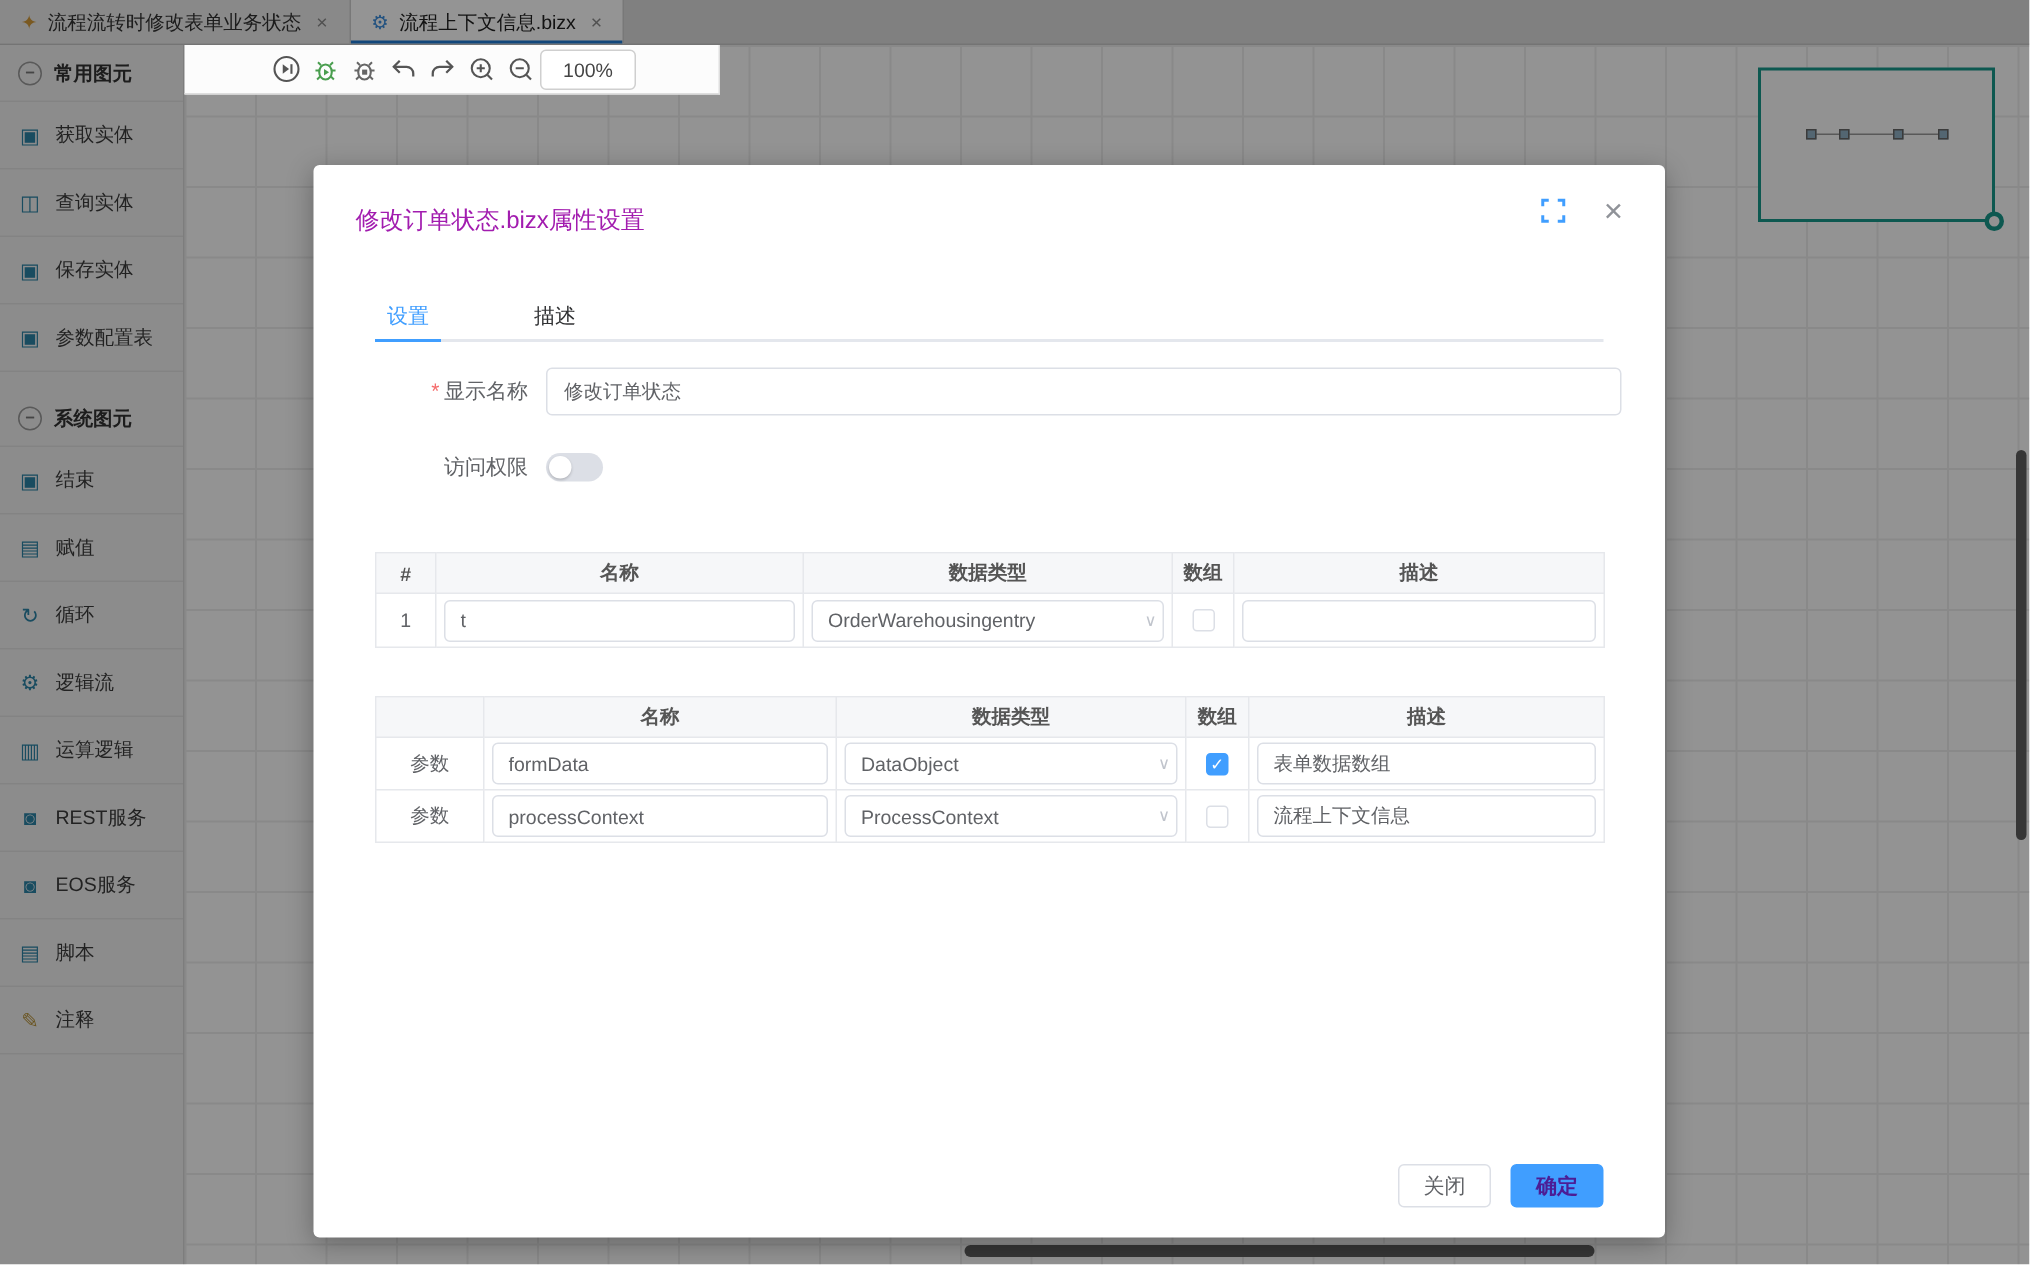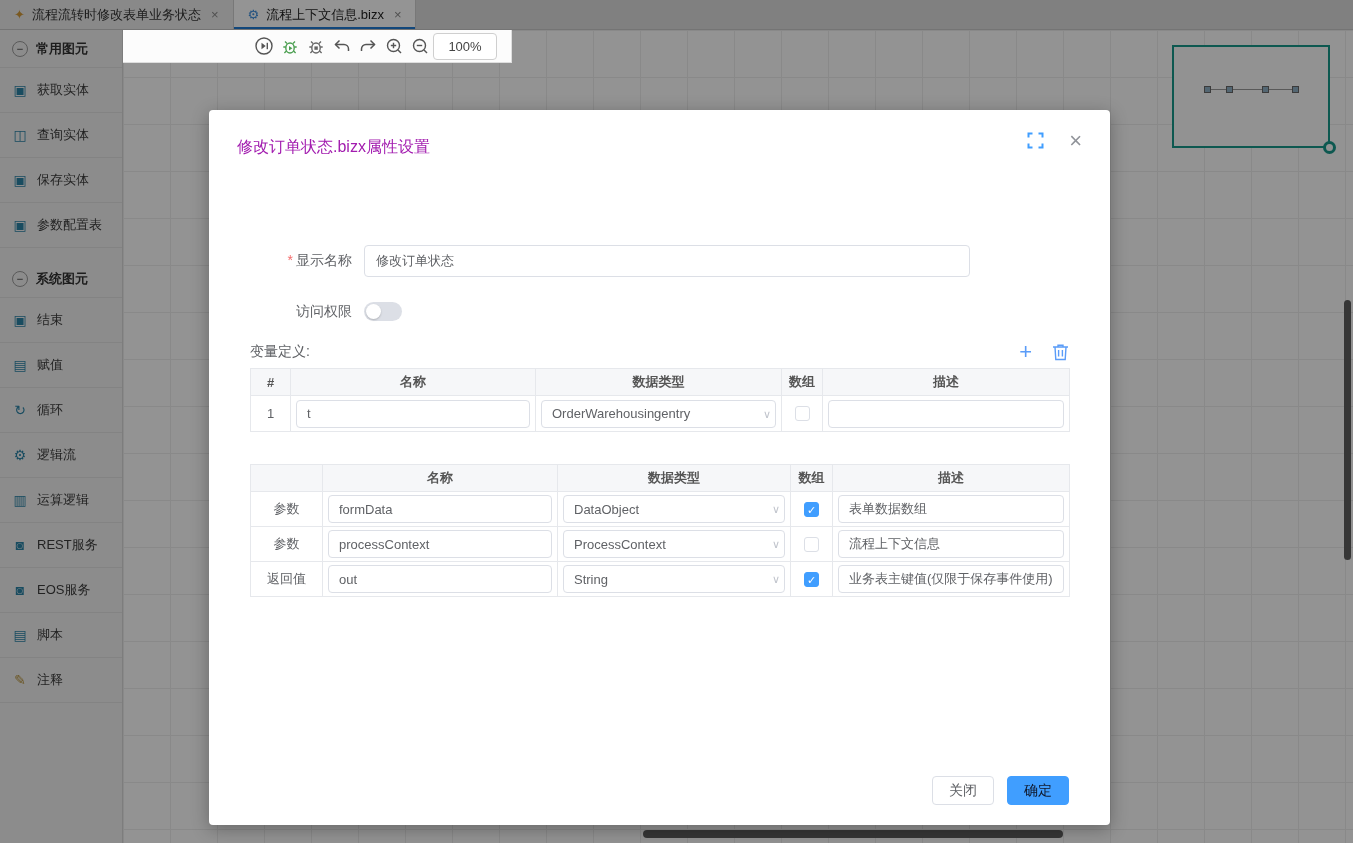--- a/index.html
+++ b/index.html
@@ -32,23 +32,23 @@
   .collapse-icon { width:16px; height:16px; border:1px solid #9a9a9a; border-radius:50%;
     color:#777; font-size:11px; line-height:14px; text-align:center; }
 
   
   .canvas { position:absolute; left:123px; top:30px; right:0; bottom:0; background:#fdfdfd;
     background-image:linear-gradient(#ececec 1px, transparent 1px),
                      linear-gradient(90deg,#ececec 1px, transparent 1px);
     background-size:47px 47px; z-index:1; }
 
   
-  .toolbar { position:absolute; left:123px; top:30px; width:389px; height:33px;
+  .toolbar { position:absolute; left:123px; top:30px; width:357px; height:33px;
     background:#fcfcfc; border-bottom:1px solid #dedede; border-right:1px solid #dedede;
-    display:flex; align-items:center; justify-content:flex-end; padding:0 14px; z-index:60; }
+    display:flex; align-items:center; justify-content:center; padding:0 14px; z-index:60; }
   .tbtn { width:26px; height:26px; display:flex; align-items:center; justify-content:center; cursor:pointer; }
   .zoombox { min-width:64px; height:27px; border:1px solid #cfcfcf; border-radius:4px;
     background:#fff; display:flex; align-items:center; justify-content:center;
     font-size:13px; color:#444; }
 
   
   .minimap { position:absolute; right:23px; top:15px; width:158px; height:103px;
     background:#fbfbfb; border:2px solid #18988b; z-index:6; }
   .mm-line { position:absolute; left:32px; top:42px; width:90px; height:1px; background:#9a9a9a; }
   .mm-node { position:absolute; top:39px; width:7px; height:7px; background:#8fb0c4; border:1px solid #666; }
@@ -74,21 +74,21 @@
   .m-tabs { position:absolute; left:41px; right:41px; top:92px; height:26px;
     border-bottom:2px solid #e4e7ed; display:flex; gap:54px; }
   .m-tab { font-size:14px; color:#303133; padding:0 8px 10px 8px; cursor:pointer; }
   .m-tab.active { color:#409EFF; border-bottom:2px solid #409EFF; margin-bottom:-2px; }
 
   .frm-row { position:absolute; left:41px; display:flex; align-items:center; }
   .frm-label { width:102px; text-align:right; font-size:14px; color:#606266; margin-right:12px; white-space:nowrap; }
   .req { color:#f56c6c; margin-right:3px; }
   .txt-input { height:32px; border:1px solid #dcdfe6; border-radius:4px; background:#fff;
     font-size:13px; color:#606266; padding:0 11px; font-family:inherit; }
-  .name-input { width:606px; }
+  .name-input { width:717px; }
 
   .toggle { width:38px; height:19px; border-radius:10px; background:#dcdfe6; position:relative; cursor:pointer; }
   .toggle .knob { position:absolute; left:2px; top:2px; width:15px; height:15px; border-radius:50%;
     background:#fff; box-shadow:0 1px 2px rgba(0,0,0,.2); }
 
   .sec-row { position:absolute; left:41px; right:41px; display:flex; align-items:center; }
   .sec-label { font-size:14px; color:#606266; }
   .sec-icons { margin-left:auto; display:flex; gap:20px; align-items:center; }
   .blue-ic { color:#5a9cf8; cursor:pointer; display:flex; }
 
@@ -105,21 +105,21 @@
   .ck { width:15px; height:15px; border:1px solid #dcdfe6; border-radius:3px;
     background:#fff; margin:0 auto; cursor:pointer; font-size:11px; line-height:14px;
     text-align:center; color:#fff; }
   .ck.checked { background:#409EFF; border-color:#409EFF; }
   td.ctr { text-align:center; }
 
   .m-footer { position:absolute; right:41px; bottom:20px; display:flex; gap:13px; }
   .btn { height:29px; padding:0 16px; border-radius:4px; font-size:14px; display:flex;
     align-items:center; cursor:pointer; }
   .btn.plain { background:#fff; border:1px solid #dcdfe6; color:#606266; }
-  .btn.primary { background:#409EFF; border:1px solid #409EFF; color:#0f172a; }
+  .btn.primary { background:#409EFF; border:1px solid #409EFF; color:#4c1d95;font-weight:bold; }
 
   svg { display:block; }
 </style>
 </head>
 <body>
 
 <div class="app">
 
   <div class="tabbar">
     <div class="etab">
@@ -266,46 +266,39 @@
 
   <div class="modal">
     <div class="m-title">修改订单状态.bizx属性设置</div>
     <div class="m-expand">
       <svg width="17" height="17" viewBox="0 0 17 17">
           <path d="M1.5 5.5 V1.5 H5.5 M11.5 1.5 H15.5 V5.5 M15.5 11.5 V15.5 H11.5 M5.5 15.5 H1.5 V11.5" fill="none" stroke="#409EFF" stroke-width="2"></path>
         </svg>
     </div>
     <div class="m-close">×</div>
 
+    <div class="m-tabs">
+      <div class="m-tab active">设置</div>
+      <div class="m-tab">描述</div>
+    </div>
 
     <div class="frm-row" style="top:135px">
       <div class="frm-label">
         <span class="req">*</span><span>显示名称</span>
       </div>
       <input class="txt-input name-input" value="修改订单状态" style="">
     </div>
 
     <div class="frm-row" style="top:192px">
       <div class="frm-label">访问权限</div>
       <div class="toggle">
           <div class="knob"></div>
         </div>
     </div>
 
-    <div class="sec-row" style="top:233px">
-      <div class="sec-label">变量定义:</div>
-      <div class="sec-icons">
-        <span class="blue-ic" style="font-size:22px;line-height:18px">+</span>
-        <span class="blue-ic">
-          <svg width="17" height="18" viewBox="0 0 17 18">
-              <path d="M1 4 H16 M6 4 V2.2 H11 V4 M3 4 L3.8 16.5 H13.2 L14 4 M6.6 7 V13.5 M10.4 7 V13.5" fill="none" stroke="#5a9cf8" stroke-width="1.4"></path>
-            </svg>
-        </span>
-      </div>
-    </div>
 
     <table class="grid" style="top:258px">
       <colgroup>
           <col style="width:40px">
           <col style="width:245px">
           <col style="width:246px">
           <col style="width:41px">
           <col style="width:247px">
         </colgroup>
       <tbody>
@@ -365,32 +358,20 @@
         <td><input class="cell-input" value="processContext" style=""></td>
         <td class="cell-select">
           <input class="cell-input" readonly="" value="ProcessContext" style="">
           <span class="chev">∨</span>
         </td>
         <td class="ctr">
               <div class="ck"></div>
             </td>
         <td><input class="cell-input" value="流程上下文信息" style=""></td>
       </tr>
-      <tr style="height:34px">
-        <td class="ctr">返回值</td>
-        <td><input class="cell-input" value="out" style=""></td>
-        <td class="cell-select">
-          <input class="cell-input" readonly="" value="String" style="">
-          <span class="chev">∨</span>
-        </td>
-        <td class="ctr">
-              <div class="ck checked">✓</div>
-            </td>
-        <td><input class="cell-input" value="业务表主键值(仅限于保存事件使用)" style=""></td>
-      </tr>
     </tbody>
       </table>
 
     <div class="m-footer">
       <div class="btn plain">关闭</div>
       <div class="btn primary">确定</div>
     </div>
   </div>
 
 </div>

